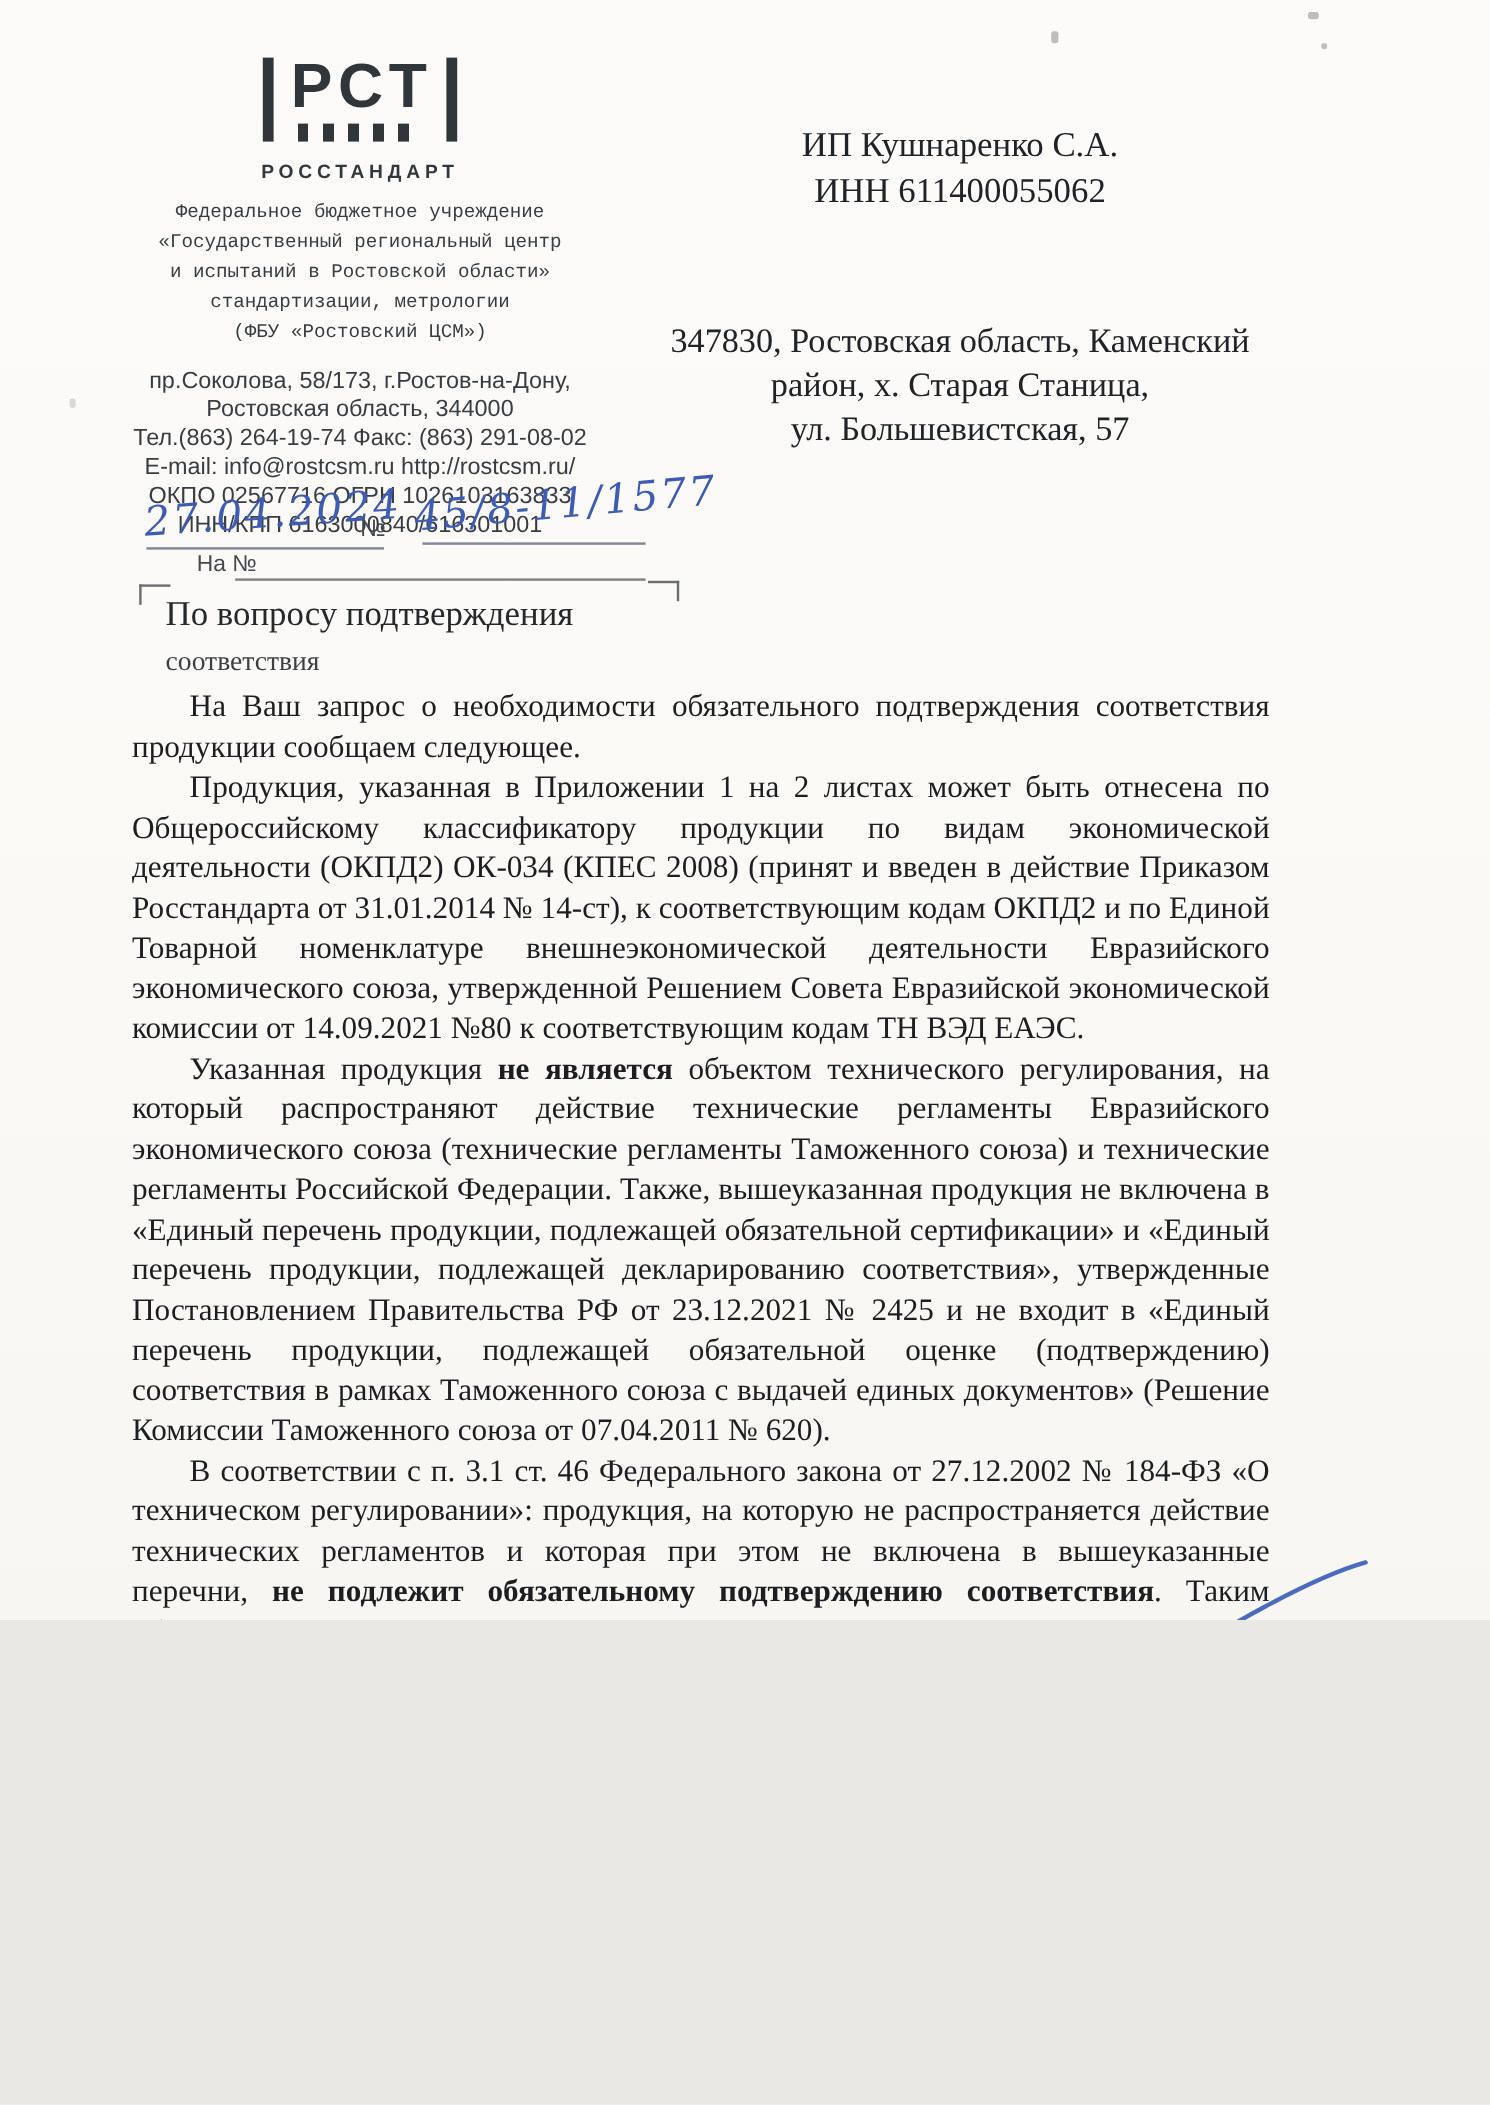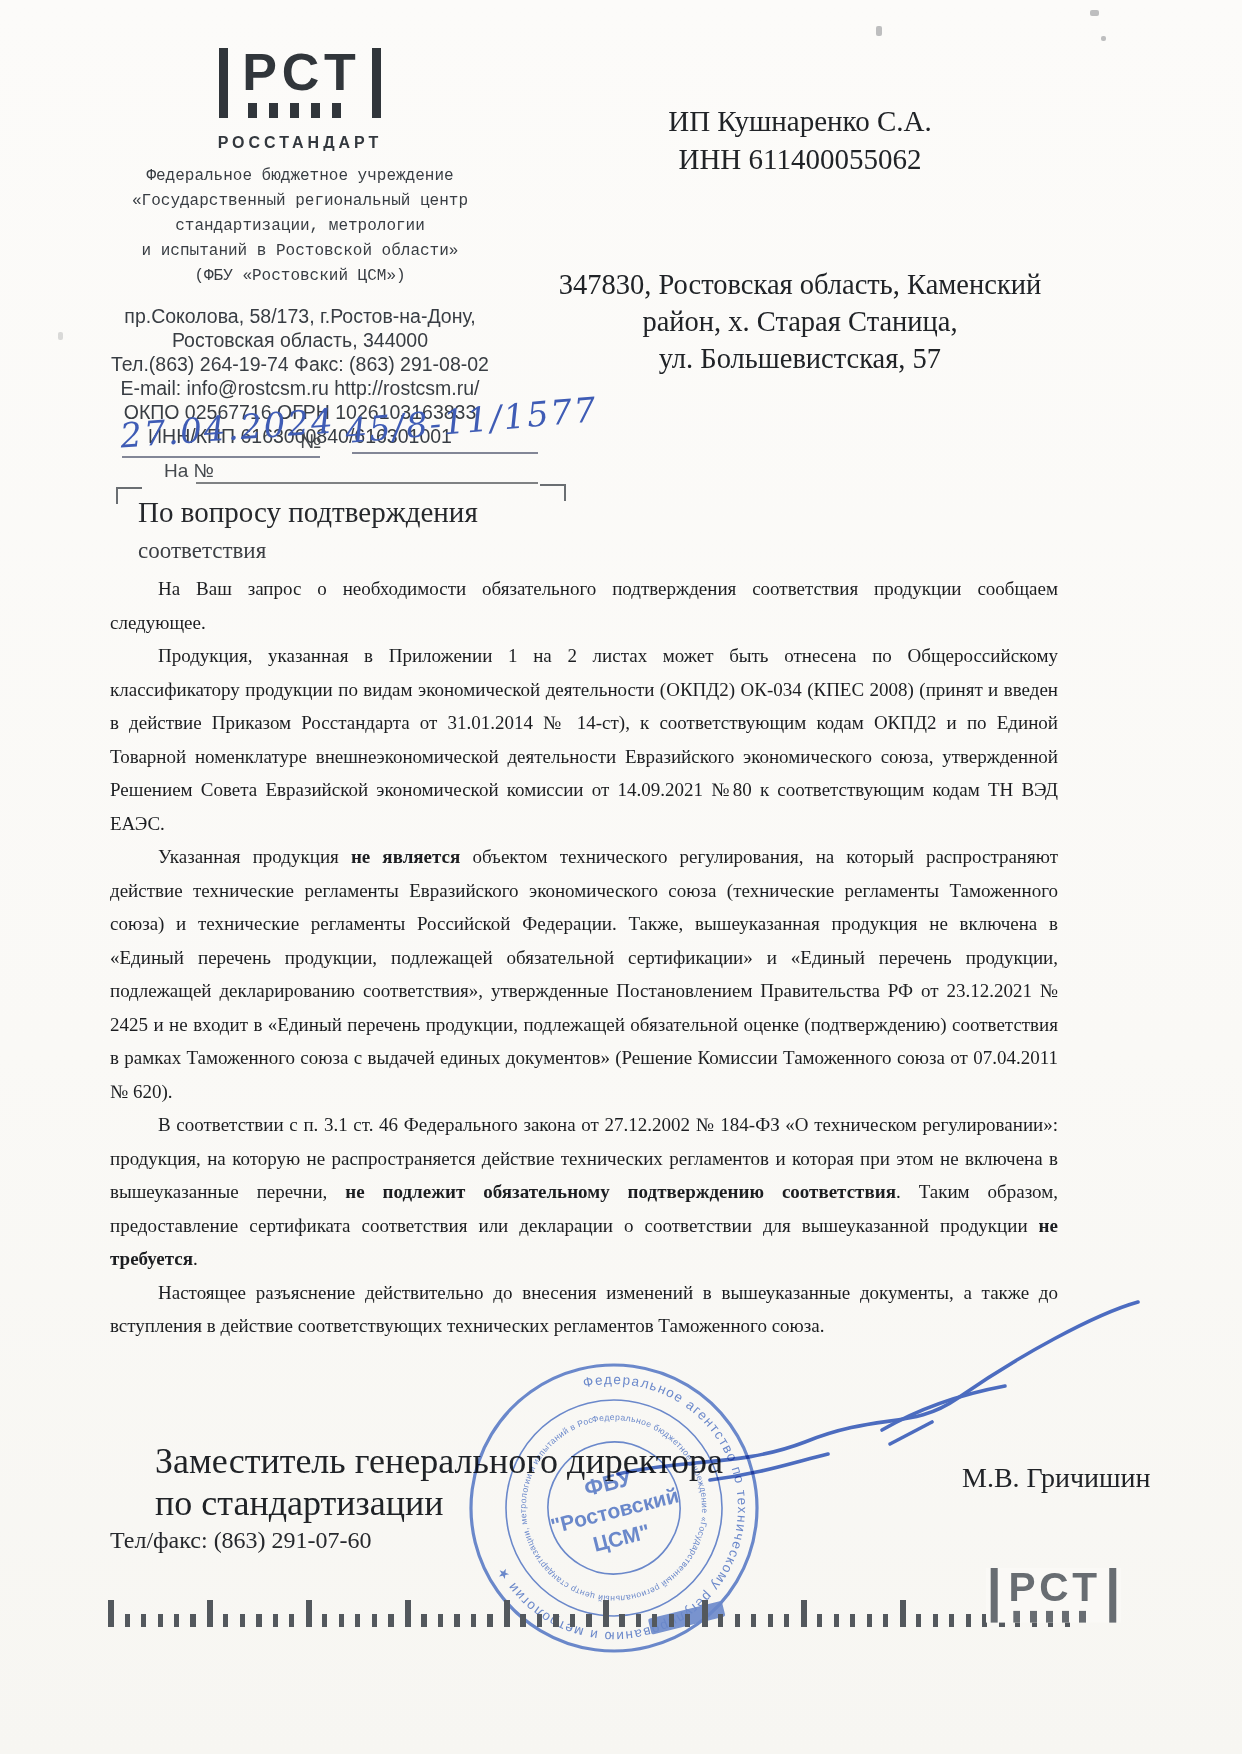--- a/index.html
+++ b/index.html
@@ -1,17 +1,17 @@
 <!DOCTYPE html>
 <html lang="ru"><head>
 <meta charset="utf-8">
 <style>
   html,body{margin:0;padding:0;background:#e9e8e5;}
   .page{
-    position:relative;width:1242px;height:1754px;margin:0 auto;
+    position:relative;width:1242px;height:1350px;margin:0 auto;
     background:linear-gradient(180deg,#fcfbf9 0%,#faf9f6 60%,#f7f6f2 100%);
     overflow:hidden;
     font-family:"Liberation Serif",serif;color:#1c1e21;
   }
   
   .lh-col{position:absolute;left:80px;top:48px;width:440px;text-align:center;color:#383d43;}
   .rst-logo{display:inline-flex;align-items:stretch;gap:10px;color:#31363b;}
   .rst-logo .side-bar{width:9px;background:currentColor;}
   .rst-logo .mid{display:flex;flex-direction:column;align-items:center;}
   .rst-logo .letters{
@@ -44,21 +44,21 @@
   .bracket{position:absolute;width:24px;height:15px;}
   .bracket.l{left:116px;top:487px;border-left:2px solid #6a6e72;border-top:2px solid #6a6e72;}
   .bracket.r{left:540px;top:484px;border-right:2px solid #6a6e72;border-top:2px solid #6a6e72;}
   .subject1{position:absolute;left:138px;top:496px;font-size:29px;color:#26282c;}
   .subject2{position:absolute;left:138px;top:538px;font-size:23px;color:#3c3f44;}
   
   .recipient{position:absolute;left:555px;top:102px;width:490px;text-align:center;font-size:29px;line-height:38px;color:#202327;}
   .recipient .addr{margin-top:88px;font-size:28.5px;line-height:37px;}
   
   .body-text{position:absolute;left:110px;top:572px;width:948px;}
-  .body-text p{margin:0;text-indent:48px;text-align:justify;font-size:19px;line-height:33.5px;}
+  .body-text p{margin:0;text-indent:48px;text-align:justify;font-size:26px;line-height:33.5px;}
   .body-text b{font-weight:700;}
   
   .sig-pos{position:absolute;left:155px;top:1440px;font-size:36px;line-height:42px;color:#202327;}
   .sig-name{position:absolute;left:962px;top:1462px;font-size:28px;color:#202327;}
   .executor{position:absolute;left:110px;top:1522px;font-size:24px;line-height:36px;color:#26282c;}
   
   .stamp{position:absolute;left:462px;top:1356px;width:304px;height:304px;transform:rotate(-14deg);opacity:.82;mix-blend-mode:multiply;}
   .ink{position:absolute;left:590px;top:1262px;width:580px;height:250px;mix-blend-mode:multiply;}
   
   .ruler{
@@ -85,22 +85,22 @@
       <div class="mid">
         <div class="letters">РСТ</div>
         <div class="dashes"></div>
       </div>
       <div class="side-bar"></div>
     </div>
     <div class="agency">РОССТАНДАРТ</div>
     <div class="org-lines">
         <div>Федеральное бюджетное учреждение</div>
         <div>«Государственный региональный центр</div>
+        <div>и испытаний в Ростовской области»</div>
         <div>стандартизации, метрологии</div>
-        <div>и испытаний в Ростовской области»</div>
         <div>(ФБУ «Ростовский ЦСМ»)</div>
       </div>
     <div class="contact-lines">
         <div>пр.Соколова, 58/173, г.Ростов-на-Дону,</div>
         <div>Ростовская область, 344000</div>
         <div>Тел.(863) 264-19-74  Факс: (863) 291-08-02</div>
         <div>E-mail: info@rostcsm.ru   http://rostcsm.ru/</div>
         <div>ОКПО 02567716   ОГРН 1026103163833</div>
         <div>ИНН/КПП 6163000840/616301001</div>
       </div>

